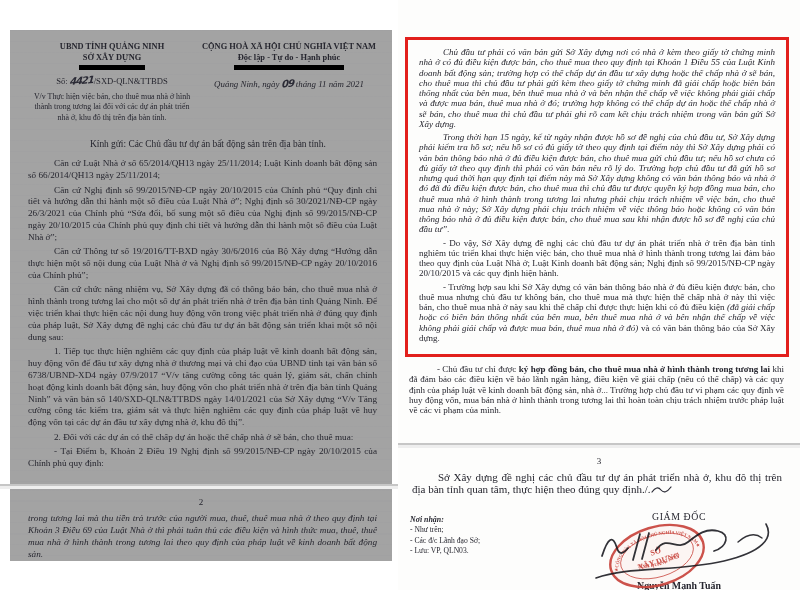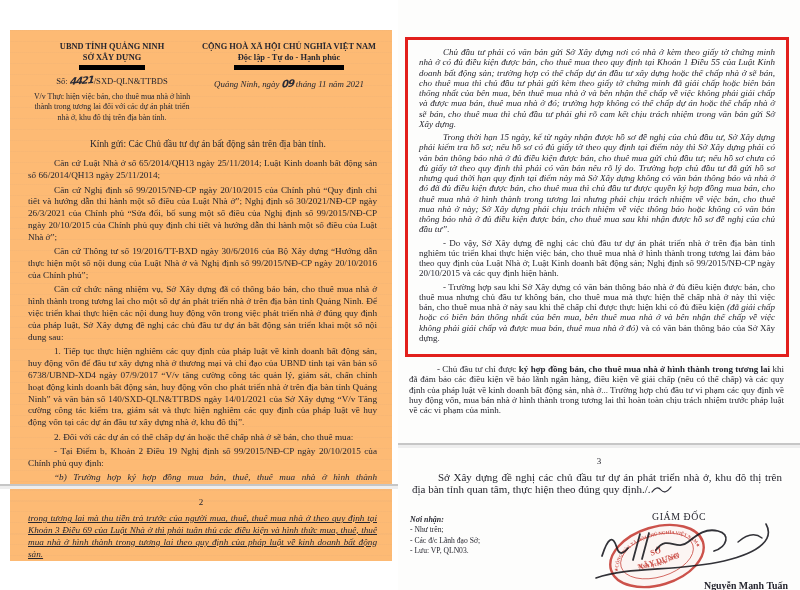--- a/index.html
+++ b/index.html
@@ -1,19 +1,19 @@
 <!DOCTYPE html>
 <html><head>
 <meta charset="utf-8">
 <style>
   html,body{margin:0;padding:0;background:#ffffff;overflow:hidden;}
   .canvas{position:relative;width:800px;height:590px;background:#ffffff;
           font-family:"Liberation Serif",serif;color:#26262f;}
   .page{position:absolute;overflow:hidden;}
-  .scan{background:#fdba74;}
+  .scan{background:#a3a3a3;}
   .scan::after{content:"";position:absolute;inset:0;pointer-events:none;
      background:repeating-linear-gradient(to bottom,rgba(100,100,130,0.045) 0 1.5px,transparent 1.5px 11px);
      opacity:.7;}
   
   .pageL1{left:10px;top:30px;width:382px;height:454px;}
   .hdr{display:flex;padding:12px 6px 0 22px;}
   .hdr-left{width:160px;text-align:center;font-size:8.4px;line-height:1.3;}
   .hdr-right{flex:1;text-align:center;font-size:8.4px;line-height:1.3;}
   .b{font-weight:bold;}
   .u{display:inline-block;border-bottom:5px solid #000000;padding:0 4px 1px 4px;}
@@ -27,41 +27,41 @@
   .body-p{margin:0 0 2.5px 0;text-indent:26px;}
   .i{font-style:italic;}
   .jlast{text-align-last:justify;}
   
   .pgsep{position:absolute;background:linear-gradient(#c6c6c6 0 2px,#eeeeee 2px 100%);}
   .sepL{left:0;top:484px;width:400px;height:5px;}
   .sepR{left:398px;top:443px;width:402px;height:5px;}
   
   .pageL2{left:10px;top:489px;width:382px;height:72px;}
   .pgnum{text-align:center;font-size:9px;padding-top:8px;}
-  .pageL2 .bodyL{padding-top:6px;text-decoration:underline;}
+  .pageL2 .bodyL{padding-top:6px;}
   
   .pageR2{left:398px;top:0;width:402px;height:443px;background:#fdfdfc;}
   .bodyR{font-size:9px;line-height:1.14;text-align:justify;}
   .redbox{border:3px solid #e2201d;margin:37px 11px 7px 7px;padding:7px 11px 8px 11px;}
   .redbox .body-p{margin:0 0 3px 0;text-indent:24px;}
   .belowbox{padding:0 16px 0 11px;}
   .belowbox .body-p{text-indent:28px;}
   
   .pageR3{left:398px;top:448px;width:402px;height:142px;background:#fdfdfc;}
   .closing{margin:5px 18px 16px 14px;font-size:11px;text-align:justify;text-indent:26px;}
   .flourish{vertical-align:-2px;}
   .sign-row{display:flex;padding:0 12px 0 12px;}
   .recipients{flex:1;font-size:7.6px;line-height:1.4;padding-top:3px;}
   .recipients .lbl{font-weight:bold;font-style:italic;font-size:7.9px;}
   .signer{width:218px;text-align:center;position:relative;font-size:9.8px;}
   .signer .title{font-weight:normal;letter-spacing:.6px;}
   .stampwrap{position:relative;height:58px;}
   .stamp-svg{position:absolute;left:34px;top:1px;}
   .sig-svg{position:absolute;left:18px;top:-10px;pointer-events:none;}
-  .name{font-weight:bold;font-size:9.9px;text-align:right;}
+  .name{font-weight:bold;font-size:9.9px;}
 </style>
 </head>
 <body>
 
 <div class="canvas">
 
   <section class="page scan pageL1">
     <div class="hdr">
       <div class="hdr-left">
         <div class="b">UBND TỈNH QUẢNG NINH</div>
@@ -79,21 +79,20 @@
     <p class="salutation">Kính gửi: Các Chủ đầu tư dự án bất động sản trên địa bàn tỉnh.</p>
 
     <div class="bodyL">
       <p class="body-p">Căn cứ Luật Nhà ở số 65/2014/QH13 ngày 25/11/2014; Luật Kinh doanh bất động sản số 66/2014/QH13 ngày 25/11/2014;</p>
       <p class="body-p">Căn cứ Nghị định số 99/2015/NĐ-CP ngày 20/10/2015 của Chính phủ “Quy định chi tiết và hướng dẫn thi hành một số điều của Luật Nhà ở”; Nghị định số 30/2021/NĐ-CP ngày 26/3/2021 của Chính phủ “Sửa đổi, bổ sung một số điều của Nghị định số 99/2015/NĐ-CP ngày 20/10/2015 của Chính phủ quy định chi tiết và hướng dẫn thi hành một số điều của Luật Nhà ở”;</p>
       <p class="body-p">Căn cứ Thông tư số 19/2016/TT-BXD ngày 30/6/2016 của Bộ Xây dựng “Hướng dẫn thực hiện một số nội dung của Luật Nhà ở và Nghị định số 99/2015/NĐ-CP ngày 20/10/2016 của Chính phủ”;</p>
       <p class="body-p">Căn cứ chức năng nhiệm vụ, Sở Xây dựng đã có thông báo bán, cho thuê mua nhà ở hình thành trong tương lai cho một số dự án phát triển nhà ở trên địa bàn tỉnh Quảng Ninh. Để việc triển khai thực hiện các nội dung huy động vốn trong việc phát triển nhà ở đúng quy định của pháp luật, Sở Xây dựng đề nghị các chủ đầu tư dự án bất động sản triển khai một số nội dung sau:</p>
       <p class="body-p">1. Tiếp tục thực hiện nghiêm các quy định của pháp luật về kinh doanh bất động sản, huy động vốn để đầu tư xây dựng nhà ở thương mại và chỉ đạo của UBND tỉnh tại văn bản số 6738/UBND-XD4 ngày 07/9/2017 “V/v tăng cường công tác quản lý, giám sát, chấn chỉnh hoạt động kinh doanh bất động sản, huy động vốn cho phát triển nhà ở trên địa bàn tỉnh Quảng Ninh” và văn bản số 140/SXD-QLN&amp;TTBDS ngày 14/01/2021 của Sở Xây dựng “V/v Tăng cường công tác kiểm tra, giám sát và thực hiện nghiêm các quy định của pháp luật về huy động vốn tại các dự án đầu tư xây dựng nhà ở, khu đô thị”.</p>
       <p class="body-p">2. Đối với các dự án có thế chấp dự án hoặc thế chấp nhà ở sẽ bán, cho thuê mua:</p>
       <p class="body-p">- Tại Điểm b, Khoản 2 Điều 19 Nghị định số 99/2015/NĐ-CP ngày 20/10/2015 của Chính phủ quy định:</p>
-      <p class="body-p i jlast">“b) Trường hợp ký hợp đồng mua bán, thuê, thuê mua nhà ở hình thành</p>
     </div>
   </section>
 
   <div class="pgsep sepL"></div>
 
   <section class="page scan pageL2">
     <div class="pgnum">2</div>
     <div class="bodyL">
       <p class="body-p i" style="text-indent:0;">trong tương lai mà thu tiền trả trước của người mua, thuê, thuê mua nhà ở theo quy định tại Khoản 3 Điều 69 của Luật Nhà ở thì phải tuân thủ các điều kiện và hình thức mua, thuê, thuê mua nhà ở hình thành trong tương lai theo quy định của pháp luật về kinh doanh bất động sản.</p>
     </div>

